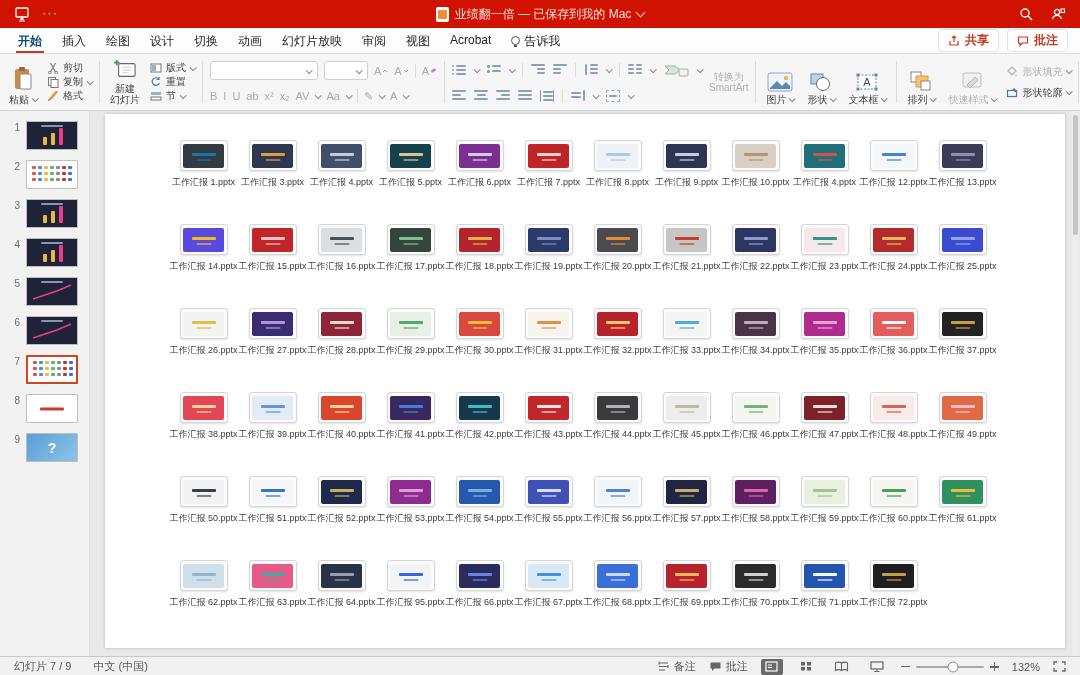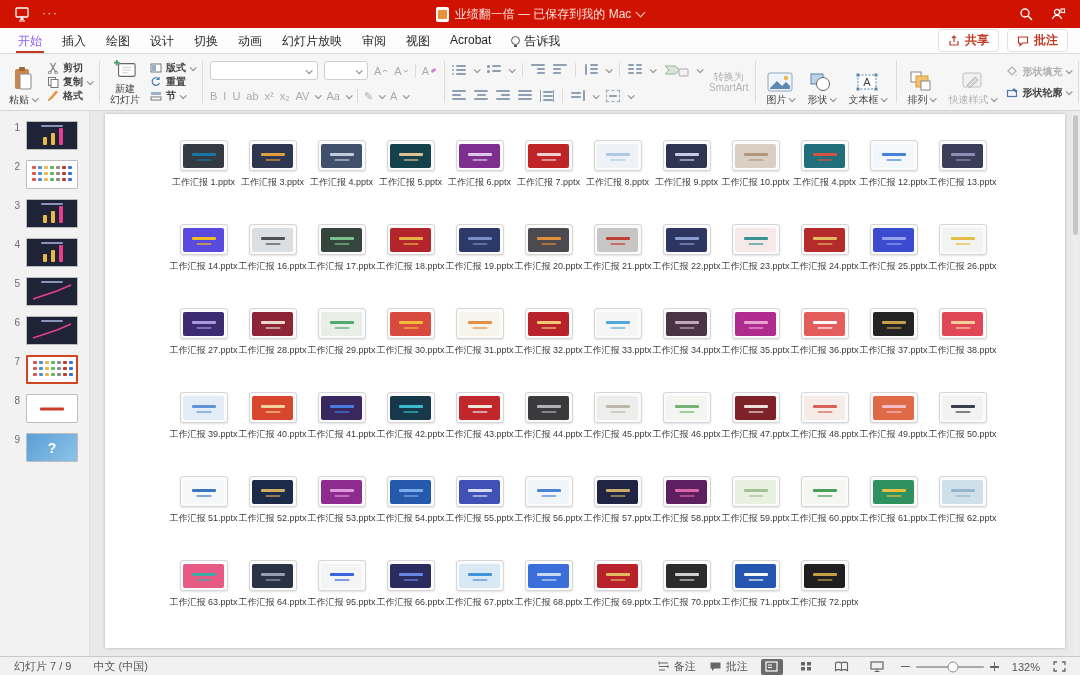--- a/index.html
+++ b/index.html
@@ -19,37 +19,37 @@
   .tb-chev { width:7px; height:7px; border-right:1.5px solid #ffc9c2; border-bottom:1.5px solid #ffc9c2;
     transform:rotate(45deg); margin-top:-3px; }
   .tb-right { margin-left:auto; display:flex; align-items:center; gap:18px; }
 
   
   .tabrow { height:26px; background:#fdfdfd; border-bottom:1px solid #dcdcdc;
     display:flex; align-items:stretch; padding:0 8px; }
   .tabs { display:flex; align-items:stretch; }
   .tab { font-size:12px; color:#262626; padding:5px 10px 0; position:relative; cursor:default;
     display:flex; gap:4px; align-items:flex-start; }
-  .tab.active { color:#8b5cf6; font-weight:normal; }
+  .tab.active { color:#0c4a6e; font-weight:bold; }
   .tab.active::after { content:""; position:absolute; left:8px; right:8px; bottom:0;
     height:2px; background:#bf3a21; }
   .bulb { width:9px; height:9px; border:1.2px solid #555; border-radius:50%; position:relative; margin-top:3px; }
   .bulb::after { content:""; position:absolute; left:2px; right:2px; bottom:-3px; height:2px; background:#555; }
   .pillbtns { margin-left:auto; display:flex; gap:8px; align-items:center; padding:2px 4px; }
   .pill { display:flex; align-items:center; gap:5px; border:1px solid #e1e1e1; background:#fff;
     border-radius:4px; padding:2px 9px; font-size:12px; color:#bf3a21; font-weight:bold; }
 
   
   .ribbon { height:57px; background:#f6f6f6; border-bottom:1px solid #d5d5d5;
     display:flex; align-items:stretch; padding:4px 6px; gap:7px; }
   .rdiv { width:1px; background:#dcdcdc; margin:3px 0; flex:none; }
   .rgroup { display:flex; gap:7px; align-items:stretch; flex:none; }
   .bigbtn { display:flex; flex-direction:column; align-items:center; justify-content:flex-end;
     font-size:10px; color:#444; gap:2px; padding:1px 3px; line-height:1.1; text-align:center; }
-  .stack { display:flex; flex-direction:column; justify-content:space-between; padding:3px 0;font-weight:bold; }
+  .stack { display:flex; flex-direction:column; justify-content:space-between; padding:3px 0; }
   .sbtn { display:flex; align-items:center; gap:4px; font-size:10px; color:#444; height:14px; }
   .chev { width:5px; height:5px; border-right:1.2px solid #8a8a8a; border-bottom:1.2px solid #8a8a8a;
     transform:rotate(45deg) translateY(-1px); flex:none; }
   .fontrow { display:flex; flex-direction:column; justify-content:space-between; padding:3px 0; }
   .frow { display:flex; align-items:center; gap:6px; }
   .fontbox { width:108px; height:19px; border:1px solid #cfcfcf; border-radius:3px; background:#fff;
     position:relative; }
   .fontbox.size { width:44px; }
   .fontbox .chev { position:absolute; right:6px; top:7px; }
   .gl { color:#ababab; font-size:11px; font-style:normal; display:flex; align-items:center; gap:1px; }
@@ -753,20 +753,29 @@
             <div class="fframe">
               <div class="fprev" style="background: rgb(90, 73, 222);">
                 <i class="ab1" style="background: rgb(245, 197, 24);"></i>
                 <i class="ab2" style="background: rgb(245, 197, 24);"></i>
               </div>
             </div>
             <div class="flabel">工作汇报 14.pptx</div>
           </div>
           <div class="fcell">
             <div class="fframe">
+              <div class="fprev" style="background: rgb(192, 38, 41);">
+                <i class="ab1" style="background: rgb(242, 201, 201);"></i>
+                <i class="ab2" style="background: rgb(242, 201, 201);"></i>
+              </div>
+            </div>
+            <div class="flabel">工作汇报 15.pptx</div>
+          </div>
+          <div class="fcell">
+            <div class="fframe">
               <div class="fprev" style="background: rgb(220, 223, 226);">
                 <i class="ab1" style="background: rgb(67, 72, 79);"></i>
                 <i class="ab2" style="background: rgb(67, 72, 79);"></i>
               </div>
             </div>
             <div class="flabel">工作汇报 16.pptx</div>
           </div>
           <div class="fcell">
             <div class="fframe">
               <div class="fprev" style="background: rgb(53, 69, 62);">

